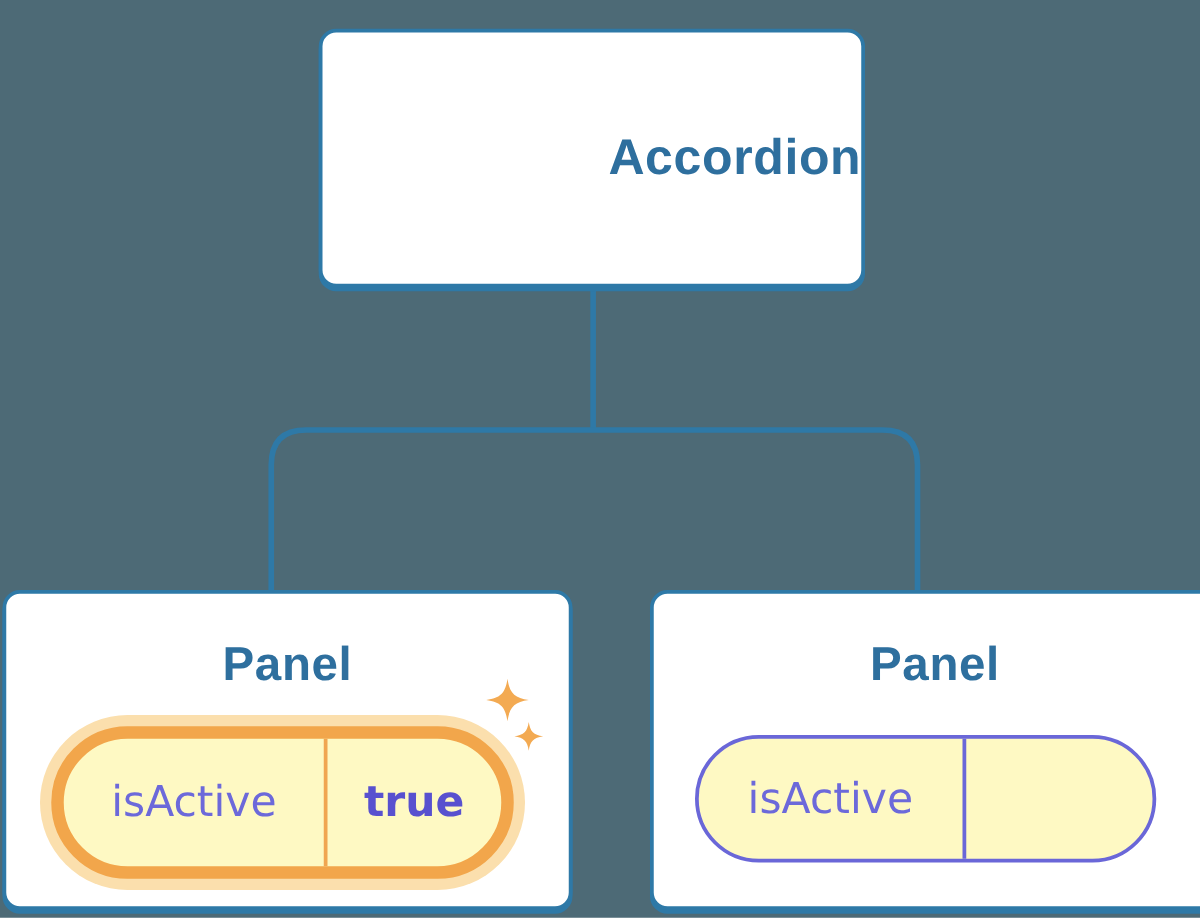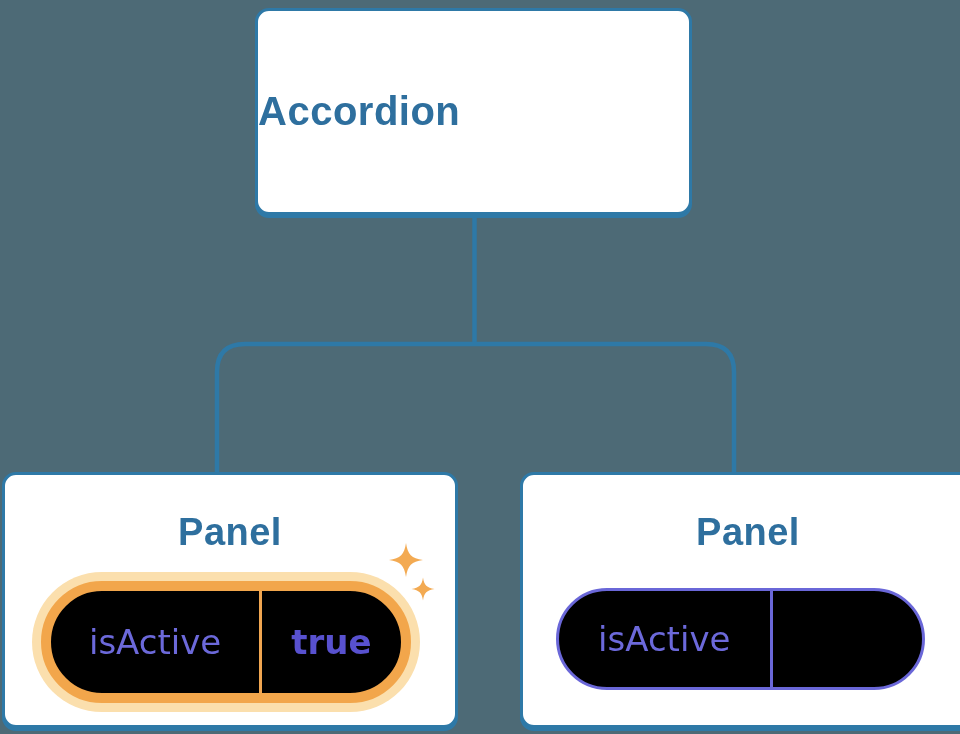--- a/index.html
+++ b/index.html
@@ -19,25 +19,25 @@
   }
   .node {
     position: absolute;
     background: #ffffff;
     border: 3px solid #2e79a7;
     border-radius: 14px;
     box-shadow: 0 3px 0 #2e79a7;
     box-sizing: border-box;
   }
   .node-accordion {
-    left: 255px; top: 8px;
+    left: 255px; top: 23px;
     width: 437px; height: 207px;
     display: flex;
     align-items: center;
-    justify-content: flex-start;
+    justify-content: flex-end;
   }
   .node-label {
     color: #2e6f9e;
     font-family: "Liberation Sans", sans-serif;
     font-weight: 700;
     font-size: 40px;
     letter-spacing: 0.5px;
   }
   .node-panel {
     width: 456px; height: 256px;
@@ -52,21 +52,21 @@
     color: #2e6f9e;
     font-family: "Liberation Sans", sans-serif;
     font-weight: 700;
     font-size: 38px;
     letter-spacing: 0.5px;
   }
   .state-pill {
     position: absolute;
     display: flex;
     align-items: stretch;
-    background: #000000;
+    background: #fef9c3;
     box-sizing: border-box;
   }
   .state-pill .cell {
     display: flex;
     align-items: center;
     justify-content: center;
     font-size: 34px;
     color: #6c69da;
   }
   .pill-active {

